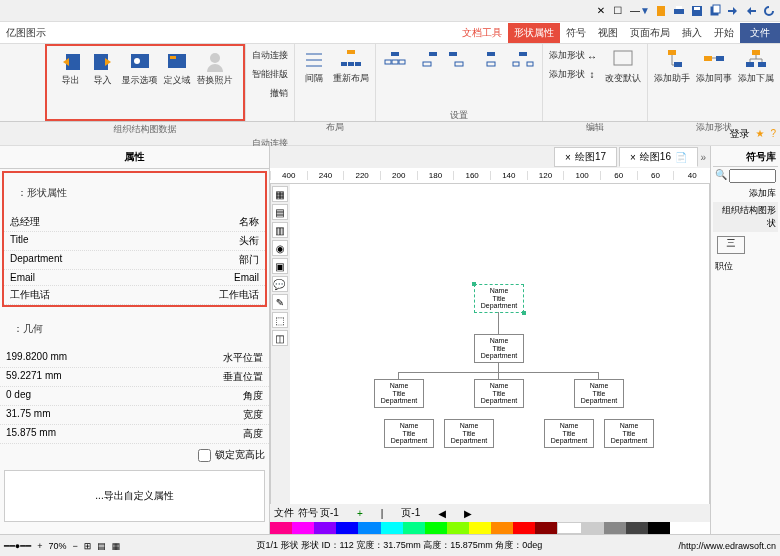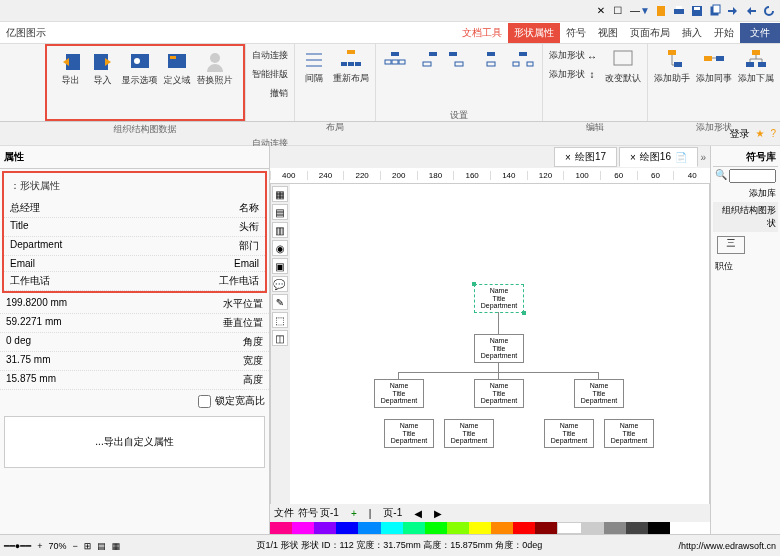--- a/index.html
+++ b/index.html
@@ -38,22 +38,22 @@
 .side-tools { width: 20px; background: #f0f0f0; border-left: 1px solid #ccc; display: flex; flex-direction: column; gap: 2px; padding: 2px; }
 .side-tool { width: 16px; height: 16px; background: #fff; border: 1px solid #ccc; cursor: pointer; display: flex; align-items: center; justify-content: center; }
 .canvas { flex: 1; background: #fff; position: relative; overflow: hidden; }
 .org-node { position: absolute; border: 1px solid #888; background: #fff; font-size: 7px; text-align: center; padding: 2px; line-height: 1.1; }
 .org-node.selected { border: 1px dashed #3b8; }
 .org-node.selected::before,.org-node.selected::after { content:''; position:absolute; width:4px; height:4px; background:#3b8; }
 .org-node.selected::before { top:-3px; left:-3px; }
 .org-node.selected::after { bottom:-3px; right:-3px; }
 .connector { position: absolute; background: #888; }
 .left-panel { width: 270px; border-right: 1px solid #ccc; background: #f9f9f9; }
-.left-title { font-size: 10px; font-weight: bold; padding: 4px; text-align: left; border-bottom: 1px solid #ccc; }
-.prop-section-title { font-size: 10px; color: #333; padding: 6px; text-align: left; }
+.left-title { font-size: 10px; font-weight: bold; padding: 4px; text-align: center; border-bottom: 1px solid #ccc; }
+.prop-section-title { font-size: 10px; color: #333; padding: 13px; text-align: left; }
 .prop-row { display: flex; justify-content: space-between; padding: 2px 6px; font-size: 10px; border-bottom: 1px dotted #ddd; }
 .prop-row .val { text-align: right; direction: ltr; }
 .highlighted-panel { border: 2px solid #e74c3c; margin: 2px; }
 .check-row { display: flex; align-items: center; gap: 4px; padding: 4px; font-size: 10px; }
 .custom-btn { margin: 4px; padding: 18px; background: #fff; border: 1px solid #ccc; font-size: 10px; text-align: center; cursor: pointer; }
 .page-tabs { height: 18px; background: #f0f0f0; display: flex; align-items: center; padding: 0 4px; gap: 2px; font-size: 10px; }
 .color-strip { height: 12px; display: flex; margin-right: 40px; }
 .color-swatch { flex: 1; }
 .statusbar { height: 22px; background: #f0f0f0; display: flex; align-items: center; padding: 0 4px; font-size: 9px; border-top: 1px solid #ccc; justify-content: space-between; }
 .statusbar .right { display: flex; gap: 6px; align-items: center; }
@@ -444,21 +444,21 @@
         <div class="side-tool">▥</div>
         <div class="side-tool">◉</div>
         <div class="side-tool">▣</div>
         <div class="side-tool">💬</div>
         <div class="side-tool">✎</div>
         <div class="side-tool">⬚</div>
         <div class="side-tool">◫</div>
       </div>
     </div>
     <div class="page-tabs">
-      <div style="flex:1;display:flex;gap:12px;align-items:center;direction:ltr">
+      <div style="flex:1;display:flex;gap:18px;align-items:center;direction:ltr">
         <span>页-1</span>
         <span style="color:green">+</span>
         <span>|</span>
         <span>页-1</span>
         <span>◀</span>
         <span>▶</span>
       </div>
       <div style="display:flex;gap:4px">
         <span>符号</span>
         <span>文件</span>
@@ -504,20 +504,21 @@
         </div>
       <div class="prop-row">
           <span>Email</span>
           <span class="val">Email</span>
         </div>
       <div class="prop-row">
           <span>工作电话</span>
           <span class="val">工作电话</span>
         </div>
     </div>
+    <div class="prop-section-title">几何：</div>
     <div class="prop-row">
         <span>水平位置</span>
         <span class="val">199.8200 mm</span>
       </div>
     <div class="prop-row">
         <span>垂直位置</span>
         <span class="val">59.2271 mm</span>
       </div>
     <div class="prop-row">
         <span>角度</span>

